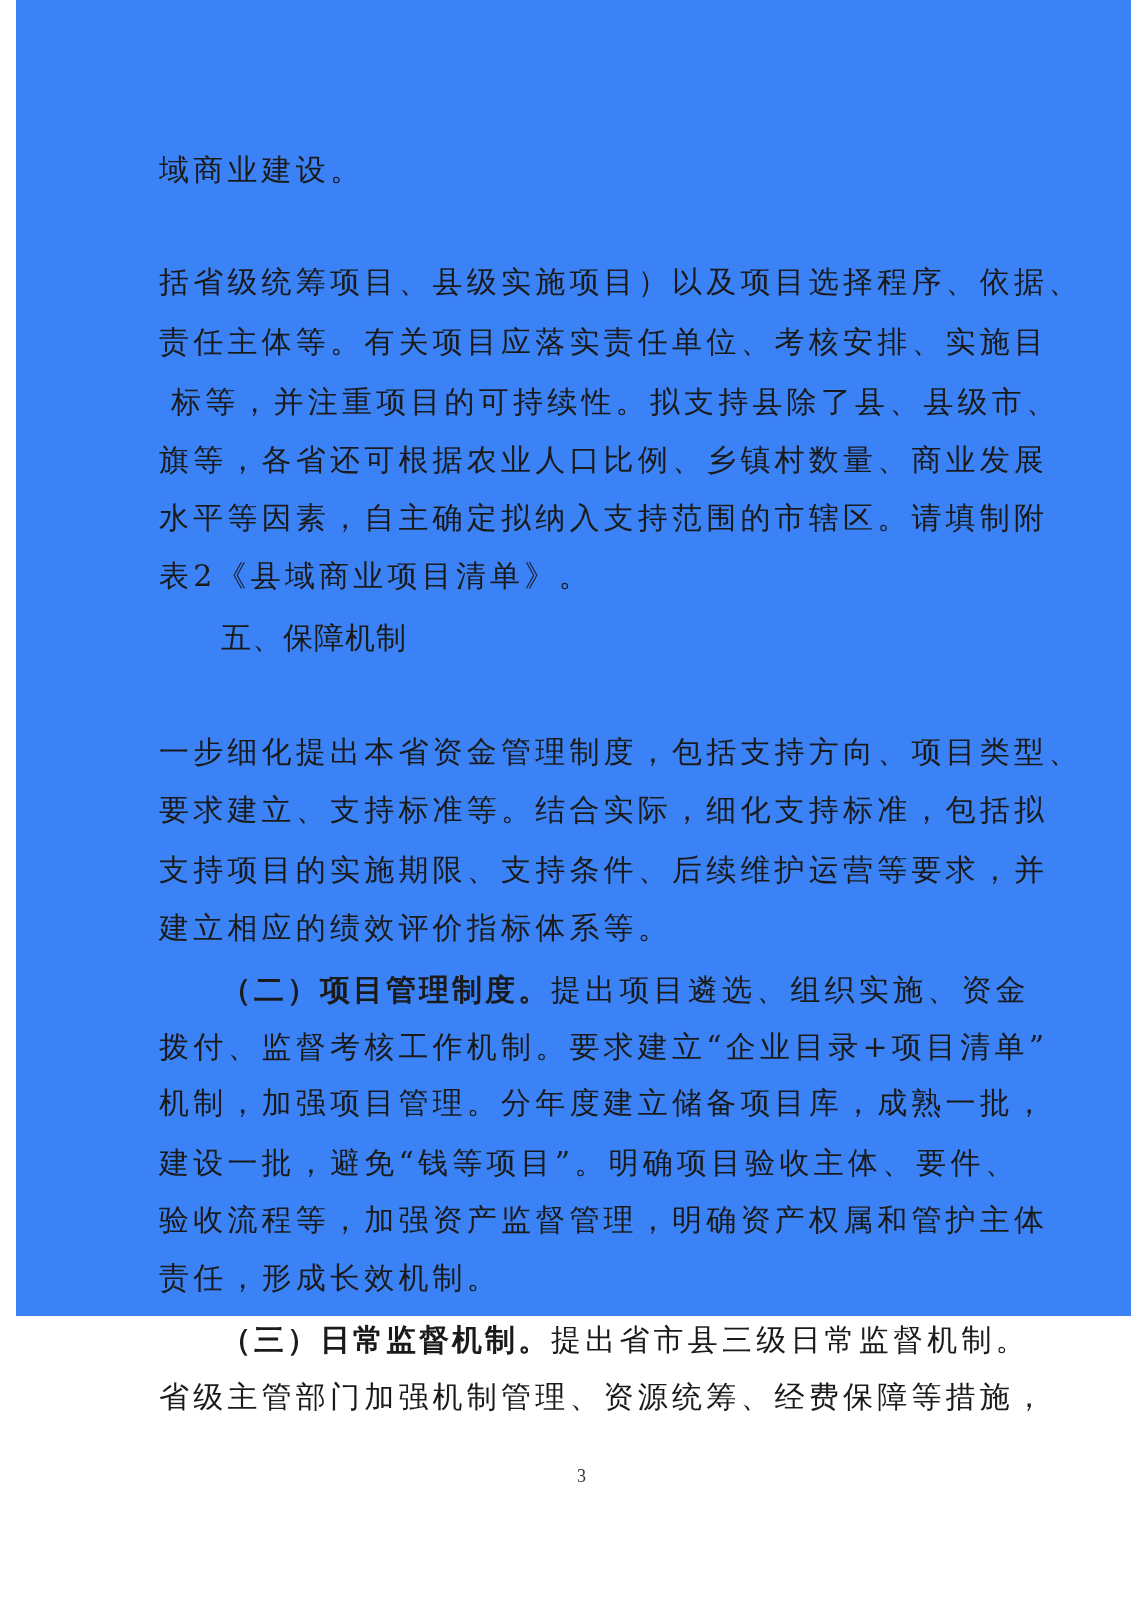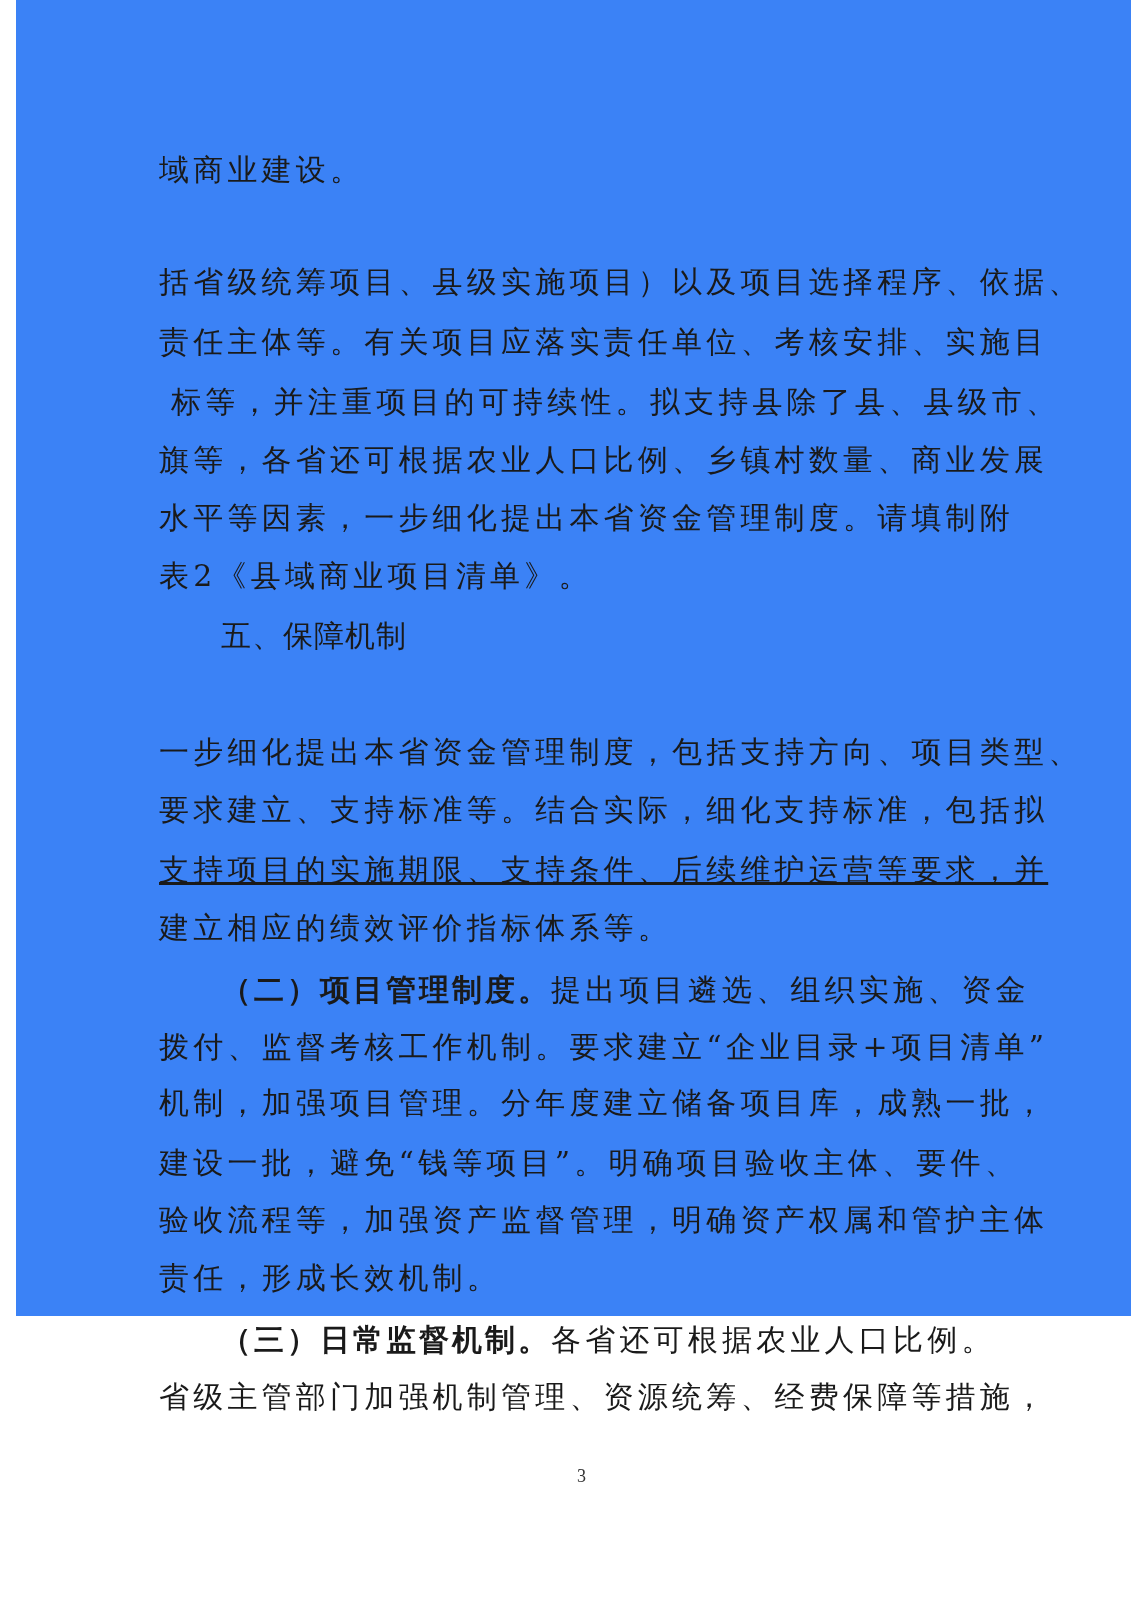--- a/index.html
+++ b/index.html
@@ -28,21 +28,21 @@
     width: 780px;
     height: 40px;
     font-size: 30px;
     line-height: 40px;
     white-space: nowrap;
     letter-spacing: 4.2px;
   }
   .line.indent { left: 205px; width: 720px; }
   .line.heading {
     left: 205px;
-    font-family: Liberation Mono, monospace;
+    font-family: Liberation Sans, sans-serif;
     letter-spacing: 1px;
   }
   .bold {
     font-weight: bold;
     font-family: "DejaVu Sans", "Liberation Sans", sans-serif;
     letter-spacing: 3px;
   }
   .page-number {
     position: absolute;
     left: 0;
@@ -74,41 +74,41 @@
 
   <div class="line" style="top:382px;margin-left:12px;">
     <span>标等，并注重项目的可持续性。拟支持县除了县、县级市、</span>
   </div>
 
   <div class="line" style="top:440px;">
     <span>旗等，各省还可根据农业人口比例、乡镇村数量、商业发展</span>
   </div>
 
   <div class="line" style="top:498px;">
-    <span>水平等因素，一步细化提出本省资金管理制度。请填制附</span>
+    <span>水平等因素，自主确定拟纳入支持范围的市辖区。请填制附</span>
   </div>
 
   <div class="line" style="top:556px;">
     <span>表2《县域商业项目清单》。</span>
   </div>
 
   <div class="line heading" style="top:618px;">
     <span>五、保障机制</span>
   </div>
 
 
   <div class="line" style="top:732px;">
     <span>一步细化提出本省资金管理制度，包括支持方向、项目类型、</span>
   </div>
 
   <div class="line" style="top:790px;">
     <span>要求建立、支持标准等。结合实际，细化支持标准，包括拟</span>
   </div>
 
-  <div class="line" style="top:850px;text-decoration:underline;">
+  <div class="line" style="top:850px;">
     <span>支持项目的实施期限、支持条件、后续维护运营等要求，并</span>
   </div>
 
   <div class="line indent" style="top:970px;">
     <span class="bold">（二）项目管理制度。</span><span>提出项目遴选、组织实施、资金</span>
   </div>
 
   <div class="line" style="top:908px;">
     <span>建立相应的绩效评价指标体系等。</span>
   </div>
@@ -127,21 +127,21 @@
 
   <div class="line" style="top:1200px;">
     <span>验收流程等，加强资产监督管理，明确资产权属和管护主体</span>
   </div>
 
   <div class="line" style="top:1258px;">
     <span>责任，形成长效机制。</span>
   </div>
 
   <div class="line indent" style="top:1320px;">
-    <span class="bold">（三）日常监督机制。</span><span>各省还可根据农业人口比例。</span>
+    <span class="bold">（三）日常监督机制。</span><span>提出省市县三级日常监督机制。</span>
   </div>
 
   <div class="line" style="top:1377px;">
     <span>省级主管部门加强机制管理、资源统筹、经费保障等措施，</span>
   </div>
 
   <div class="page-number">3</div>
 
 </div>
 

